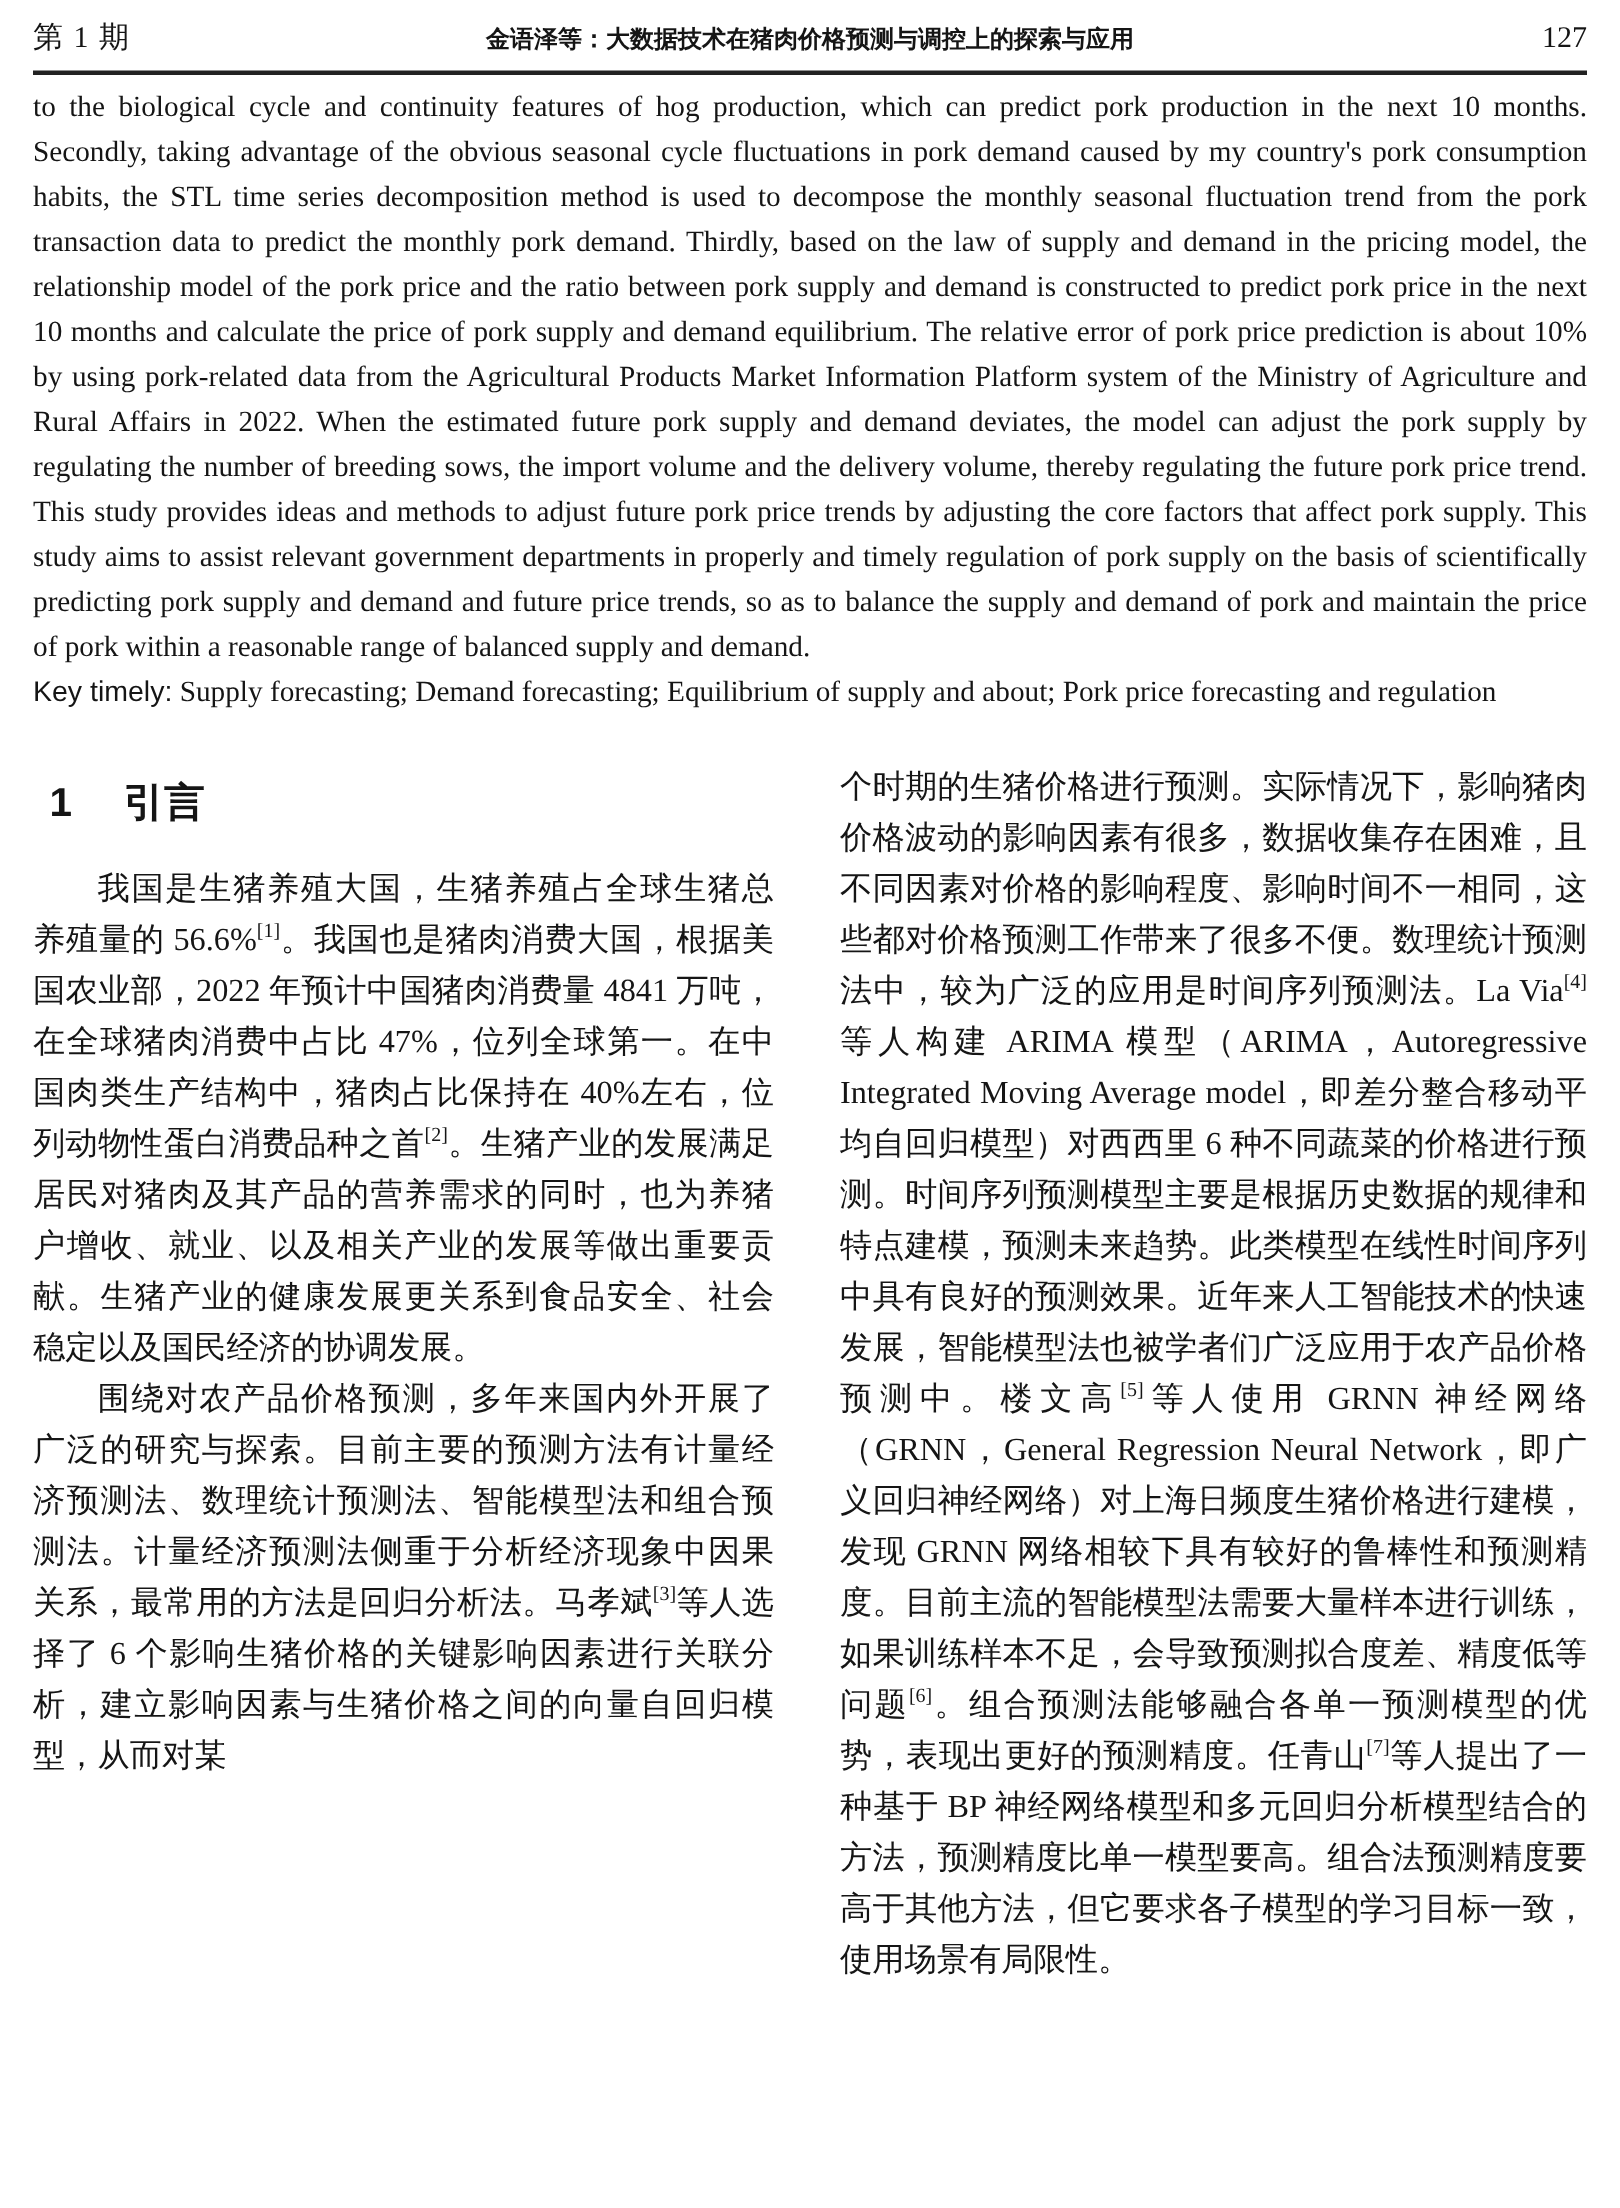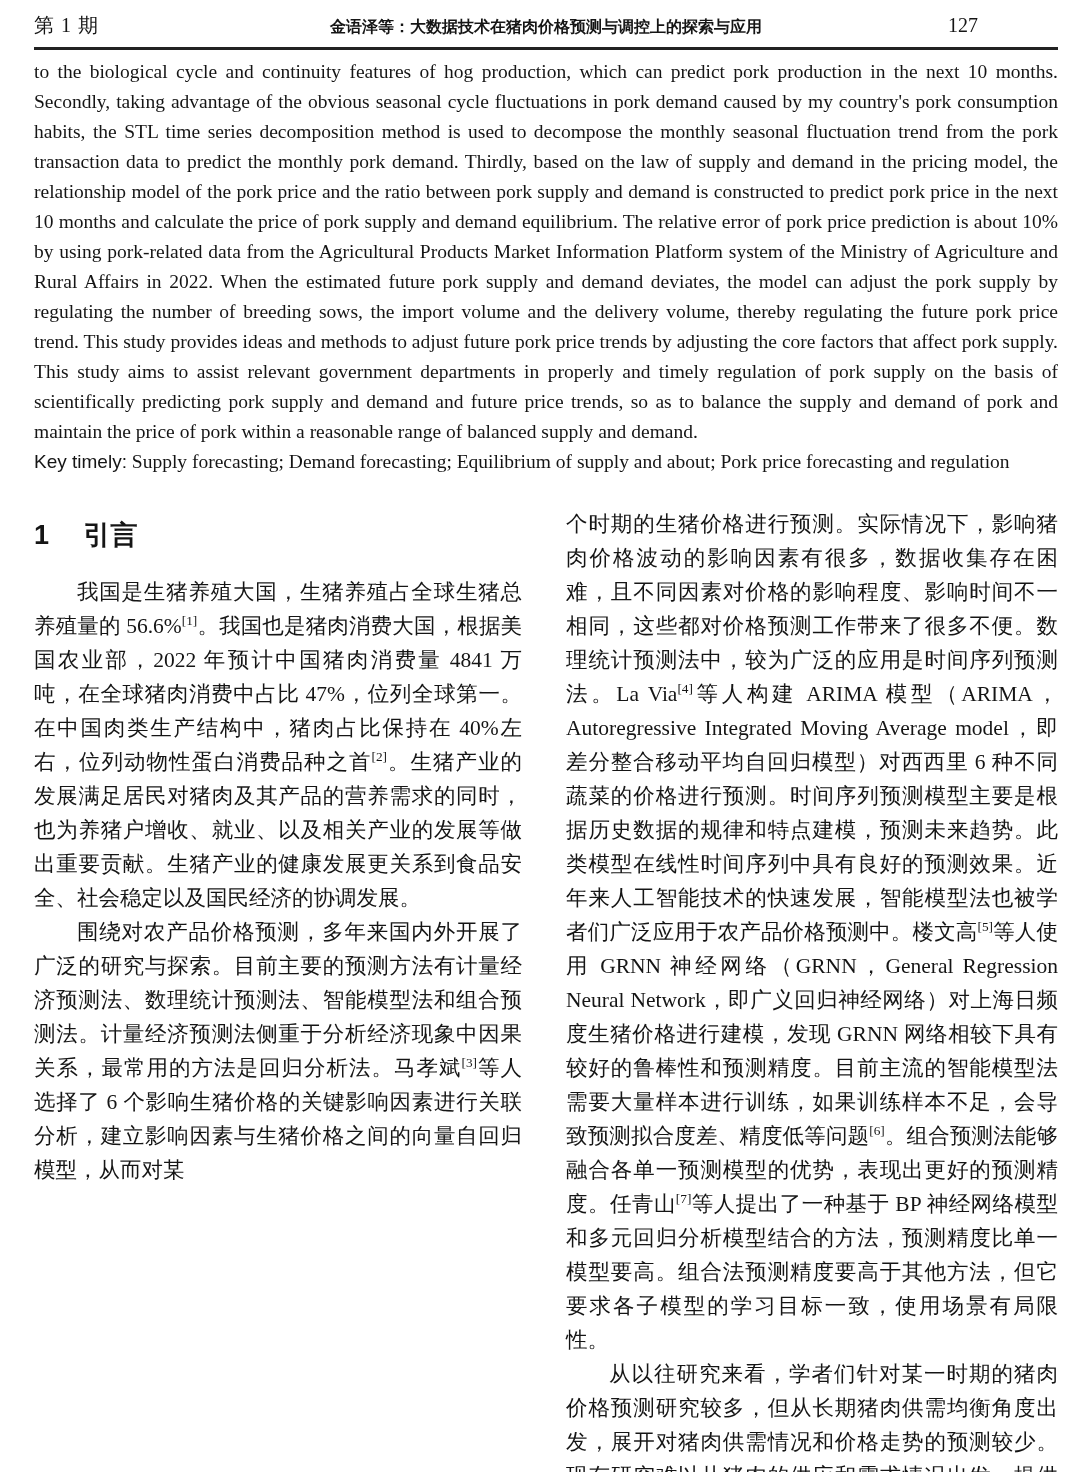--- a/index.html
+++ b/index.html
@@ -10,21 +10,21 @@
   body {
     width: 1080px;
     height: 1472px;
     overflow: hidden;
     color: #151515;
   }
   .page {
     box-sizing: border-box;
     width: 1080px;
     height: 1101px;
-    padding: 12px 22px 0 34px;
+    padding: 12px 22px 0 22px;
   }
   
   .hdr {
     display: flex;
     align-items: baseline;
     font-size: 20px;
     line-height: 26px;
   }
   .hdr-issue {
     width: 190px;
@@ -33,21 +33,21 @@
   }
   .hdr-title {
     flex: 1;
     text-align: center;
     font-family: "Liberation Sans", "DejaVu Sans", sans-serif;
     font-weight: 700;
     font-size: 16px;
   }
   .hdr-page {
     width: 190px;
-    text-align: center;
+    text-align: right;
     font-family: "Liberation Serif", "DejaVu Serif", serif;
   }
   .hdr-rule {
     border: none;
     border-top: 3.5px solid #222;
     margin: 7px 0 0 0;
   }
   
   .abstract {
     margin-top: 7px;
@@ -78,21 +78,21 @@
     text-align: justify;
     text-justify: inter-ideograph;
   }
   .col-left  { width: 494px; }
   .col-right { width: 498px; }
   .sec-heading {
     font-family: "Liberation Sans", "DejaVu Sans", sans-serif;
     font-weight: 700;
     font-size: 27px;
     line-height: 30px;
-    margin: 13px 0 25px 0;
+    margin: 13px 0 25px 11px;
     text-align: left;
   }
   .sec-heading .sec-num { display: inline-block; }
   .sec-heading .sec-title { display: inline-block; margin-left: 27px; }
   .para { margin: 0; }
   .para.indent { text-indent: 2em; }
   sup {
     font-size: 0.62em;
     line-height: 0;
     vertical-align: super;
@@ -122,18 +122,17 @@
         <span class="sec-title">引言</span>
       </div>
       <div>
           <p class="para indent">我国是生猪养殖大国，生猪养殖占全球生猪总养殖量的 56.6%<sup>[1]</sup>。我国也是猪肉消费大国，根据美国农业部，2022 年预计中国猪肉消费量 4841 万吨，在全球猪肉消费中占比 47%，位列全球第一。在中国肉类生产结构中，猪肉占比保持在 40%左右，位列动物性蛋白消费品种之首<sup>[2]</sup>。生猪产业的发展满足居民对猪肉及其产品的营养需求的同时，也为养猪户增收、就业、以及相关产业的发展等做出重要贡献。生猪产业的健康发展更关系到食品安全、社会稳定以及国民经济的协调发展。</p>
           <p class="para indent">围绕对农产品价格预测，多年来国内外开展了广泛的研究与探索。目前主要的预测方法有计量经济预测法、数理统计预测法、智能模型法和组合预测法。计量经济预测法侧重于分析经济现象中因果关系，最常用的方法是回归分析法。马孝斌<sup>[3]</sup>等人选择了 6 个影响生猪价格的关键影响因素进行关联分析，建立影响因素与生猪价格之间的向量自回归模型，从而对某</p>
         </div>
     </div>
     <div class="col-right">
       <div>
           <p class="para">个时期的生猪价格进行预测。实际情况下，影响猪肉价格波动的影响因素有很多，数据收集存在困难，且不同因素对价格的影响程度、影响时间不一相同，这些都对价格预测工作带来了很多不便。数理统计预测法中，较为广泛的应用是时间序列预测法。La Via<sup>[4]</sup>等人构建 ARIMA 模型（ARIMA，Autoregressive Integrated Moving Average model，即差分整合移动平均自回归模型）对西西里 6 种不同蔬菜的价格进行预测。时间序列预测模型主要是根据历史数据的规律和特点建模，预测未来趋势。此类模型在线性时间序列中具有良好的预测效果。近年来人工智能技术的快速发展，智能模型法也被学者们广泛应用于农产品价格预测中。楼文高<sup>[5]</sup>等人使用 GRNN 神经网络（GRNN，General Regression Neural Network，即广义回归神经网络）对上海日频度生猪价格进行建模，发现 GRNN 网络相较下具有较好的鲁棒性和预测精度。目前主流的智能模型法需要大量样本进行训练，如果训练样本不足，会导致预测拟合度差、精度低等问题<sup>[6]</sup>。组合预测法能够融合各单一预测模型的优势，表现出更好的预测精度。任青山<sup>[7]</sup>等人提出了一种基于 BP 神经网络模型和多元回归分析模型结合的方法，预测精度比单一模型要高。组合法预测精度要高于其他方法，但它要求各子模型的学习目标一致，使用场景有局限性。</p>
-          <p class="para indent">从以往研究来看，学者们针对某一时期的猪肉价格预测研究较多，但从长期猪肉供需均衡角度出发，展开对猪肉供需情况和价格走势的预测较少。现有研究难以从猪肉的供应和需求情况出发，提供猪肉供需</p>
         </div>
     </div>
   </div>
 
 </div>
 
 </body></html>

